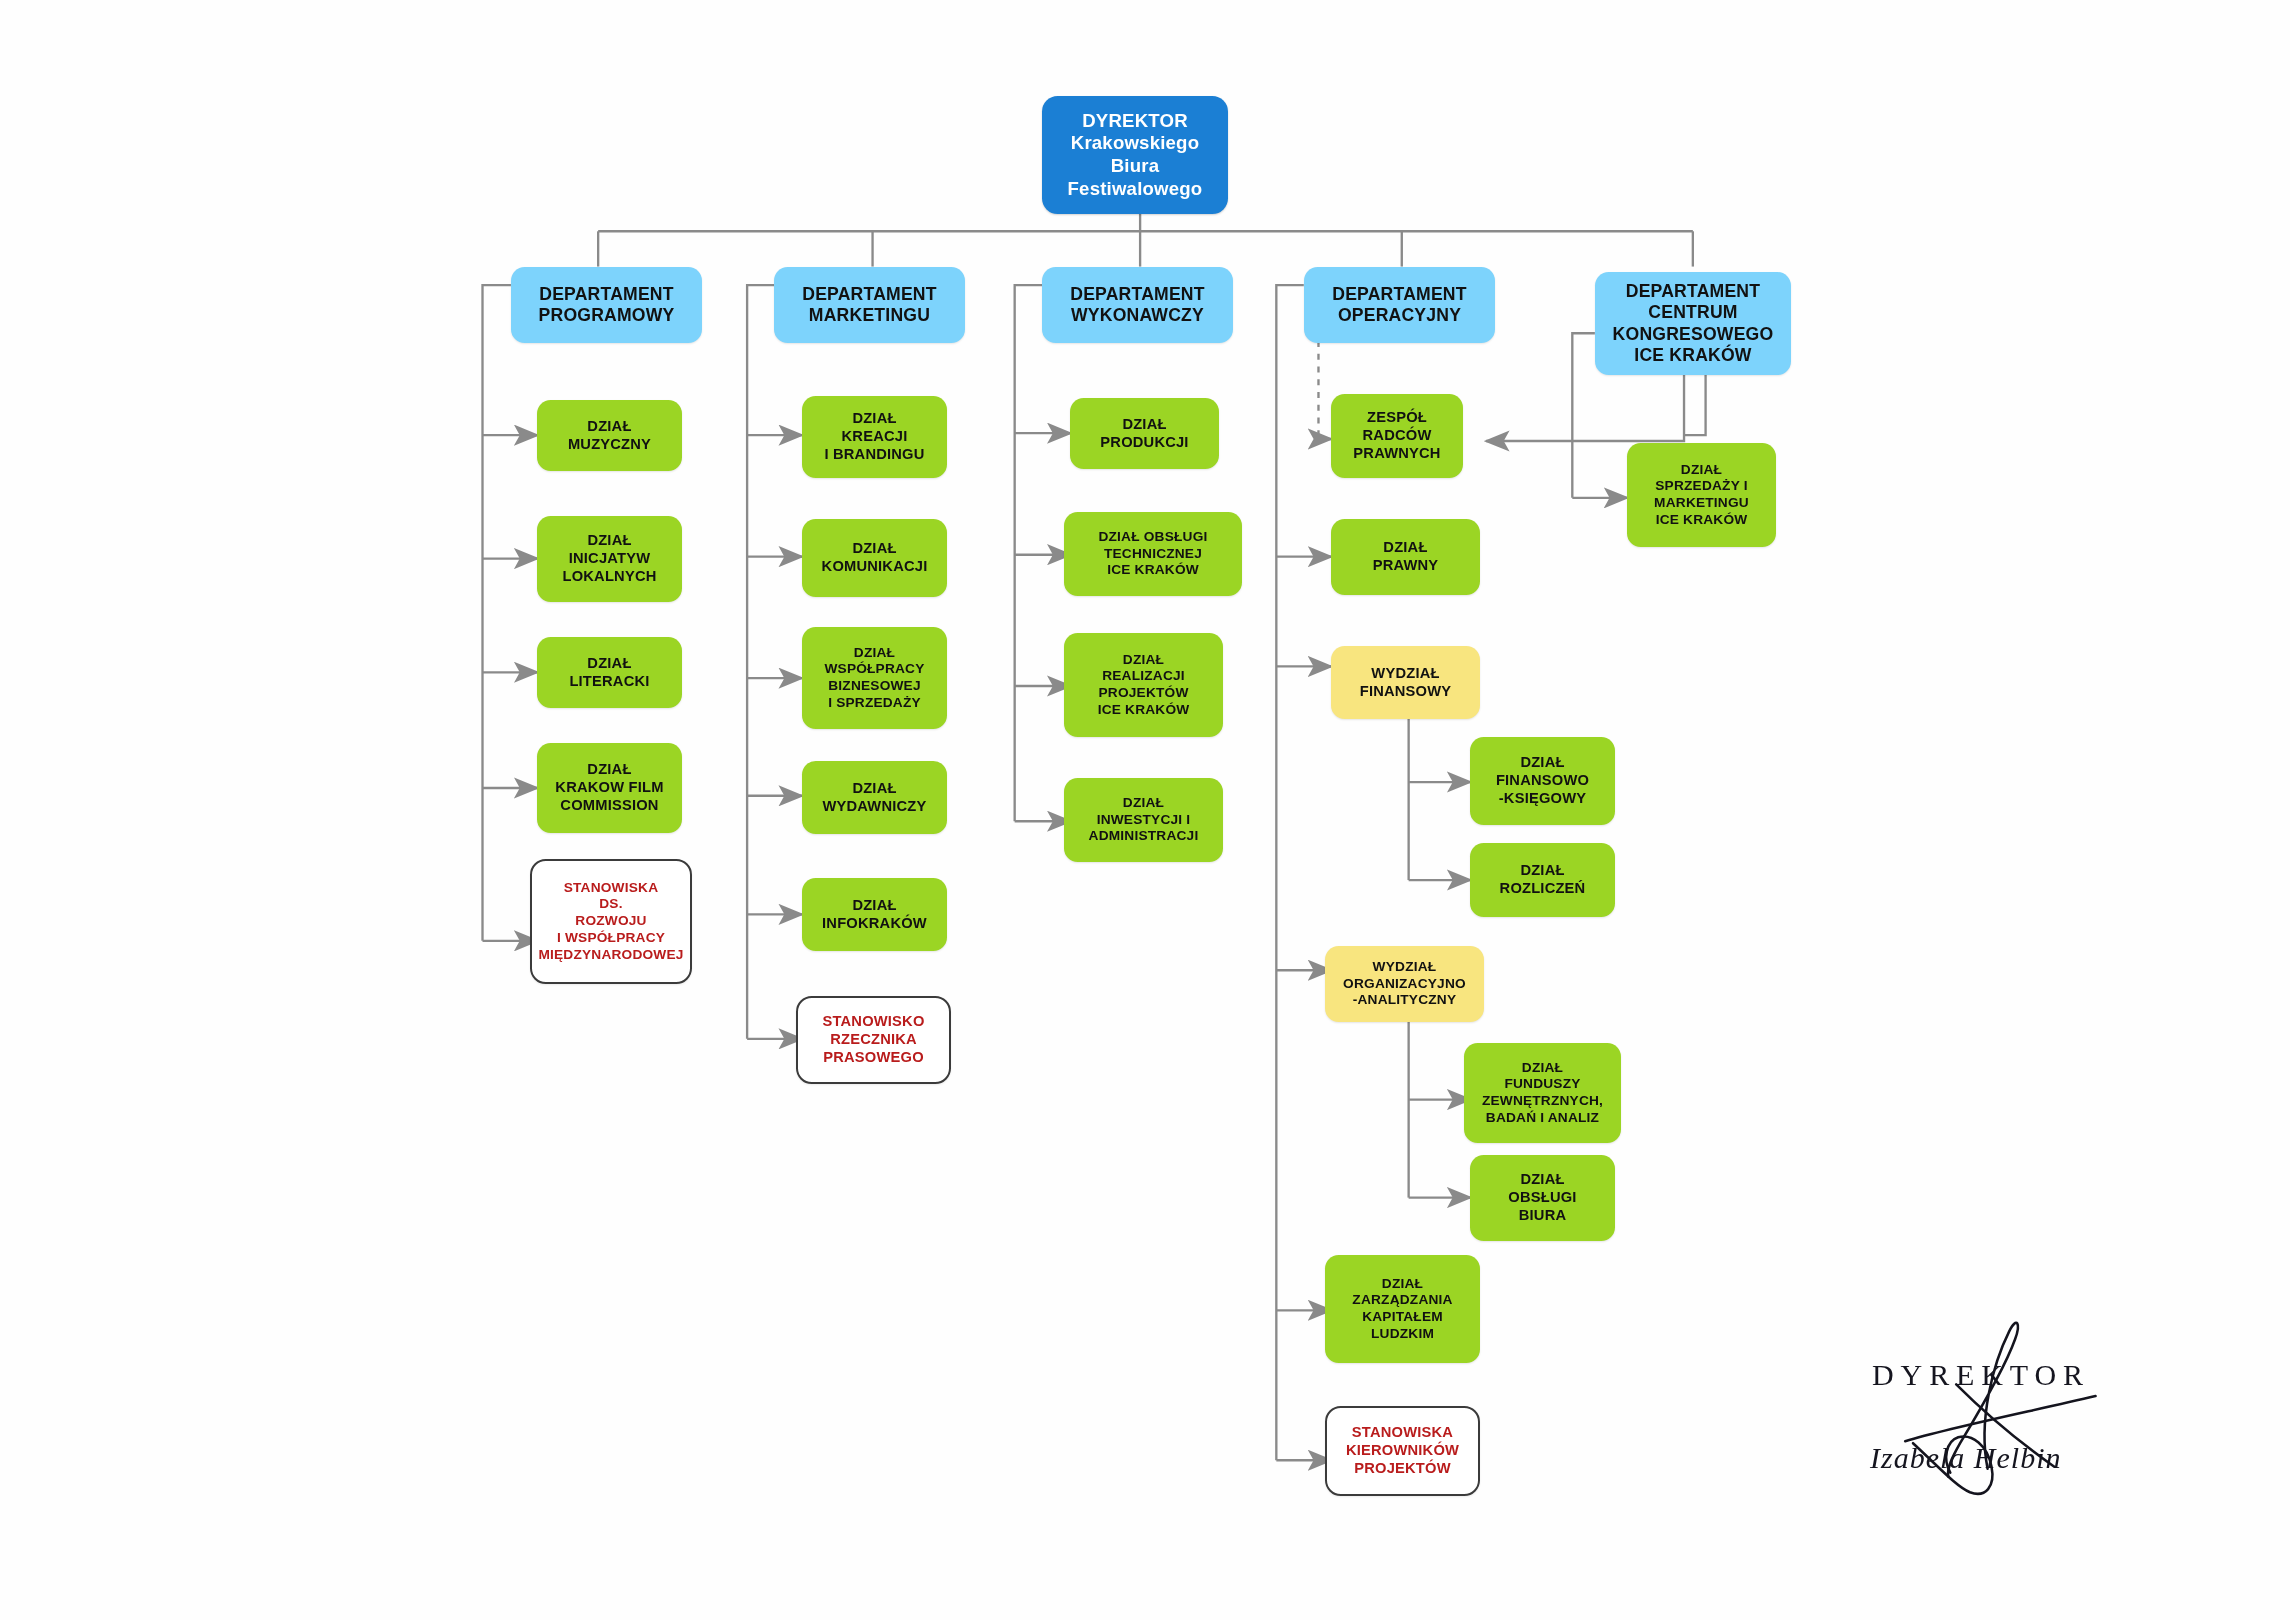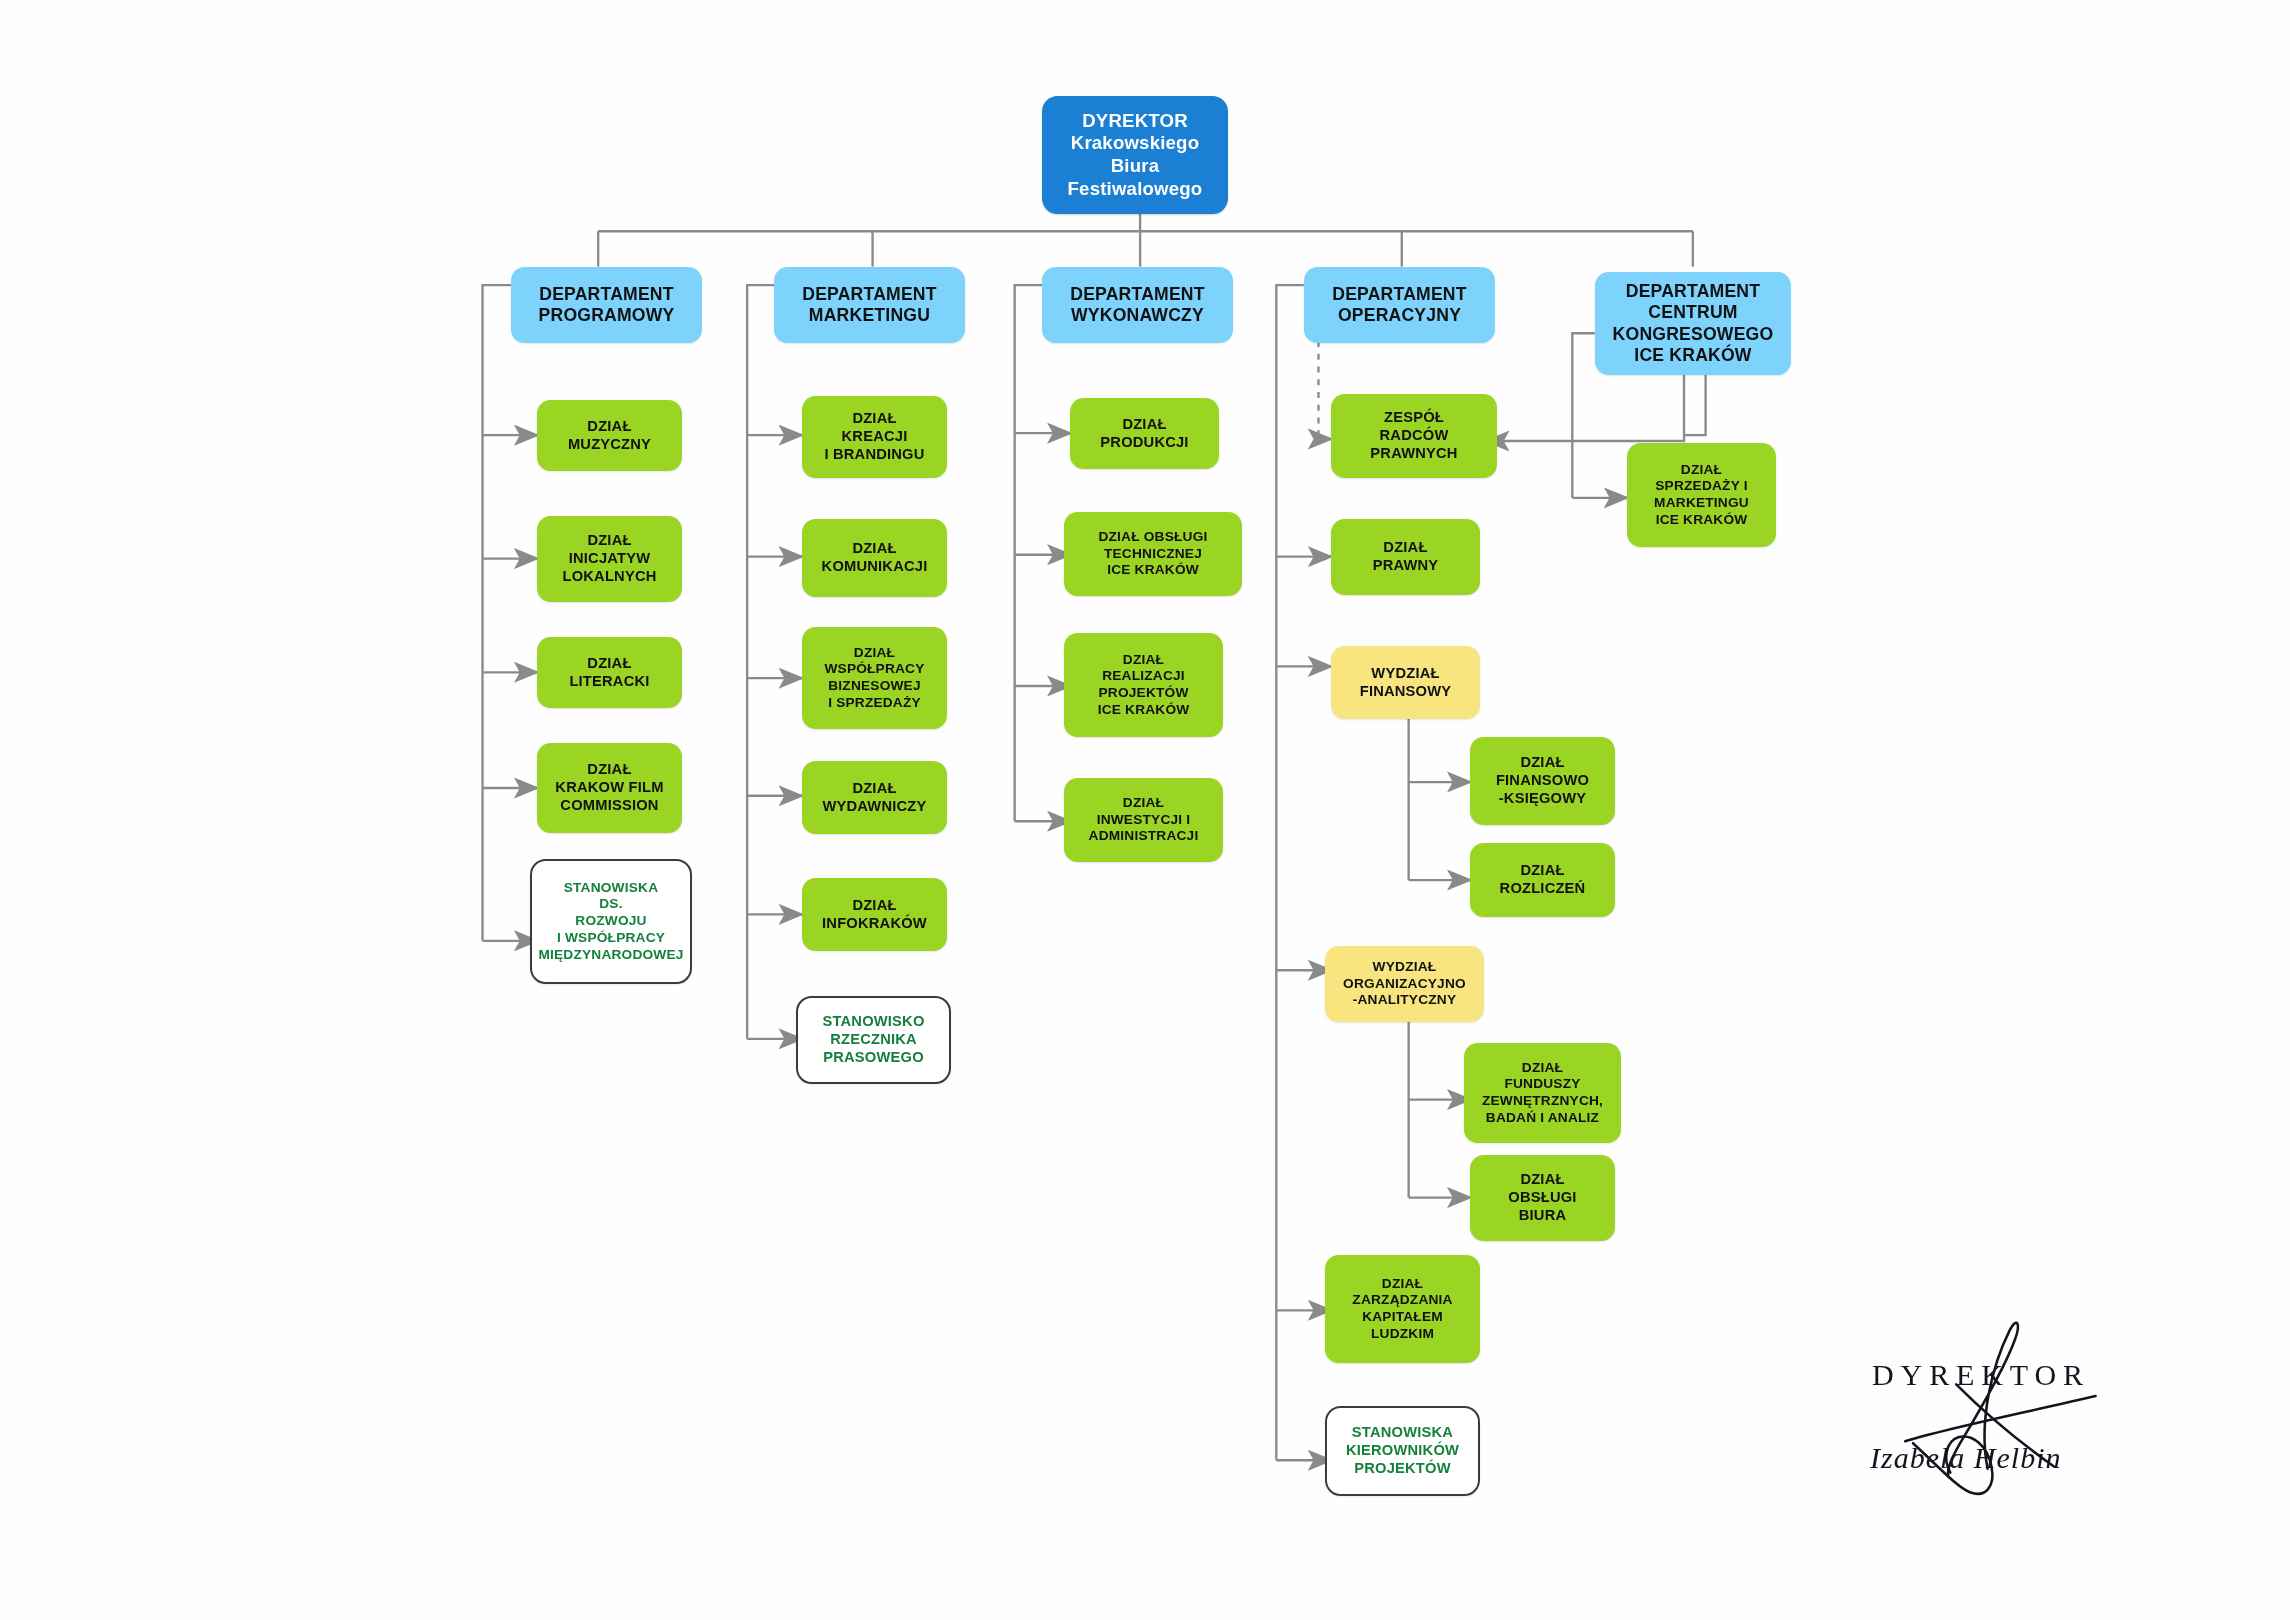--- a/index.html
+++ b/index.html
@@ -50,21 +50,21 @@
   }
   .n-yellow{
     background:#f8e57f;
     color:#111111;
     font-size:14.7px;
     box-shadow:0 1px 2px rgba(0,0,0,.10);
     margin-top:15px;
   }
   .n-white{
     background:#ffffff;
-    color:#15803d;
+    color:#b91c1c;
     font-size:14.7px;
     border:2px solid #3b3b3b;
     border-radius:15.7px;
     box-shadow:0 1px 2px rgba(0,0,0,.08);
   }
   #wires{position:absolute;left:0;top:0;width:2291px;height:1620px;}
   .sig{
     position:absolute;
     color:#15151f;
   }
@@ -228,21 +228,21 @@
 
   <div class="node n-green" style="left:1064px;top:633px;width:159px;height:104px;font-size:13.7px;">DZIAŁ
 REALIZACJI
 PROJEKTÓW
 ICE KRAKÓW</div>
 
   <div class="node n-green" style="left:1064px;top:778px;width:159px;height:84px;font-size:13.7px;">DZIAŁ
 INWESTYCJI I
 ADMINISTRACJI</div>
 
-  <div class="node n-green" style="left:1331px;top:394px;width:166px;height:84px;">ZESPÓŁ
+  <div class="node n-green" style="left:1331px;top:394px;width:132px;height:84px;">ZESPÓŁ
 RADCÓW
 PRAWNYCH</div>
 
   <div class="node n-green" style="left:1331px;top:519px;width:149px;height:76px;">DZIAŁ
 PRAWNY</div>
 
   <div class="node n-yellow" style="left:1331px;top:631px;width:149px;height:73px;">WYDZIAŁ
 FINANSOWY</div>
 
   <div class="node n-green" style="left:1470px;top:737px;width:145px;height:88px;">DZIAŁ

